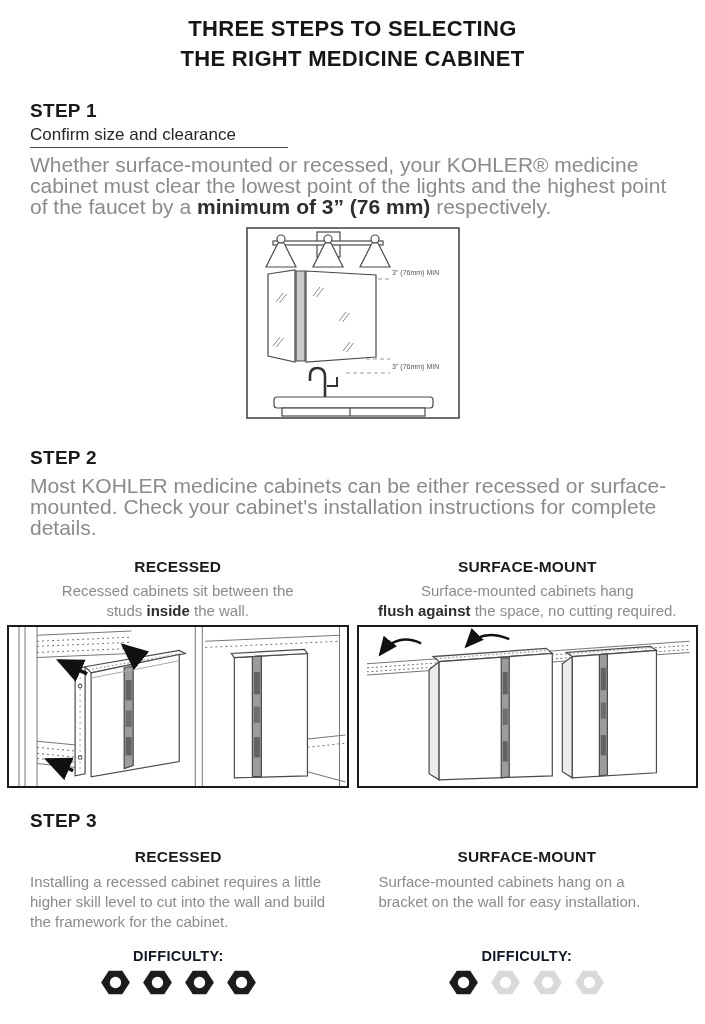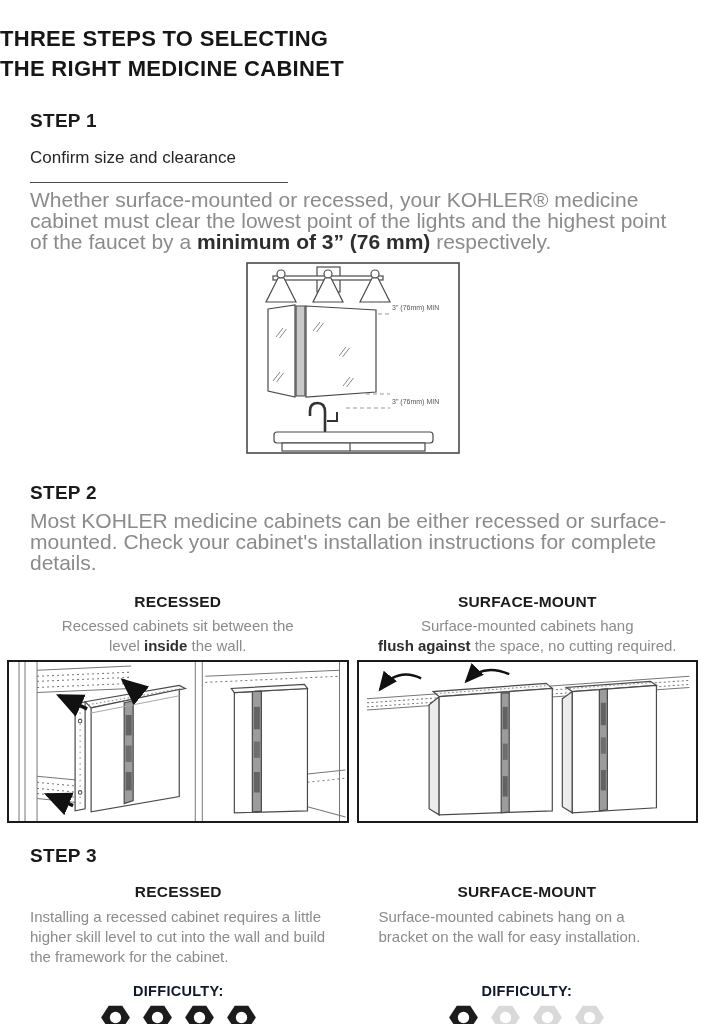--- a/index.html
+++ b/index.html
@@ -1,31 +1,31 @@
 <!DOCTYPE html>
 <html><head>
 <meta charset="utf-8">
 <style>
   html,body{margin:0;padding:0;background:#ffffff;}
   .page{
     position:relative;width:705px;height:1024px;background:#ffffff;overflow:hidden;
     font-family:"Liberation Sans",sans-serif;color:#1a1a1a;
   }
   .title{
-    margin:0;padding-top:24px;
+    margin:0;padding-top:14px;text-align:center;
     font-size:22px;line-height:30px;font-weight:bold;letter-spacing:.3px;color:#161616;
   }
   .title span{display:block;}
   .step{margin:0 30px;}
   #s1{margin-top:26px;}
   #s2{margin-top:24px;}
   #s3{margin-top:22px;}
   .step-heading{margin:0;font-size:19px;font-weight:bold;color:#1a1a1a;letter-spacing:.3px;}
   .step-sub{
-    display:inline-block;margin-top:16px;padding-bottom:14px;
+    display:inline-block;margin-top:3px;padding-bottom:2px;
     font-size:17px;color:#262626;border-bottom:1px solid #4a4a4a;
   }
   .pad-lg{padding-right:52px;}
   .pad-md{padding-right:15px;}
   .pad-sm{padding-right:8px;}
   .step-body{margin:6px 0 0 0;font-size:21px;line-height:21px;color:#8b8b8b;}
   .step-body strong{color:#2e2e2e;font-weight:bold;}
   .diagram1-wrap{margin-top:10px;text-align:center;}
   
   .cols2{display:grid;grid-template-columns:1fr 1fr;gap:8px;margin:20px 7px 0 7px;}
@@ -120,21 +120,21 @@
   </section>
 
   <section class="step" id="s2">
     <h2 class="step-heading">STEP 2</h2>
     <p class="step-body">Most KOHLER medicine cabinets can be either recessed or surface-mounted. Check your cabinet's installation instructions for complete details.</p>
   </section>
 
   <div class="cols2">
     <div>
       <div class="col-title">RECESSED</div>
-      <div class="col-desc"><span>Recessed cabinets sit between the</span><br><span>level </span><strong>inside</strong><span> the wall.</span></div>
+      <div class="col-desc"><span>Recessed cabinets sit between the</span><br><span>studs </span><strong>inside</strong><span> the wall.</span></div>
       <div class="panel">
         <svg viewBox="0 0 337 156" preserveAspectRatio="none">
           <defs>
             <marker id="ahL" markerWidth="9" markerHeight="8" refX="7" refY="3.5" orient="auto">
               <path d="M0,0 L8,3.5 L0,7 Z" fill="#111111"></path>
             </marker>
           </defs>
 
           <g stroke="#777777" stroke-width="1" fill="none">
             <line x1="10" y1="0" x2="10" y2="156"></line>

